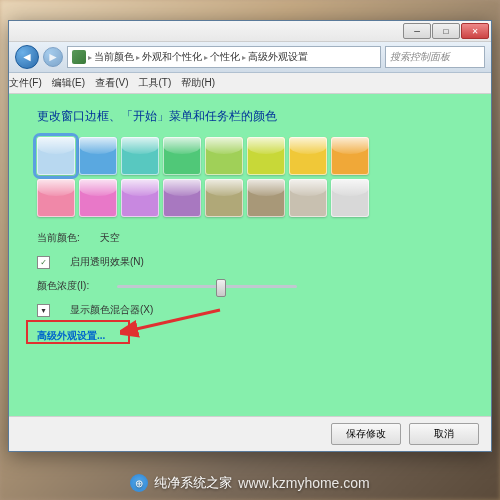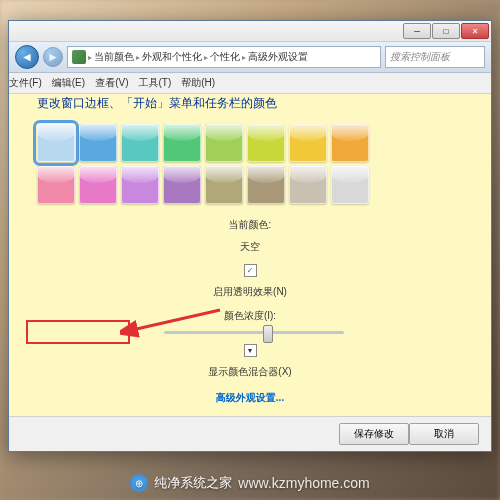--- a/index.html
+++ b/index.html
@@ -123,23 +123,23 @@
   border-bottom: 1px solid #d0d0d0;
   display: flex;
   align-items: center;
   padding: 0 0;
   gap: 10px;
   font-size: 10px;
   color: #333;
 }
 .content {
   flex: 1;
-  padding: 1px 28px;
+  padding: 14px 28px;
   overflow: auto;
-  background: #fef9c3;
+  background: #86efac;
 }
 .heading {
   color: #003399;
   font-size: 12px;
   margin-bottom: 12px;
 }
 .swatches {
   display: flex;
   flex-wrap: wrap;
   gap: 4px;
@@ -162,25 +162,24 @@
   content: '';
   position: absolute;
   top: 0; left: 0; right: 0;
   height: 45%;
   background: linear-gradient(180deg, rgba(255,255,255,0.8), rgba(255,255,255,0.1));
   border-radius: 3px 3px 50% 50%;
 }
 .row {
   display: flex;
   align-items: center;
-  gap: 8px;
+  gap: 20px;
   margin-bottom: 10px;
   font-size: 10px;
   color: #333;
-  flex-direction: column;
 }
 .checkbox {
   width: 11px;
   height: 11px;
   border: 1px solid #888;
   background: #fff;
   display: inline-flex;
   align-items: center;
   justify-content: center;
   font-size: 8px;
@@ -238,20 +237,21 @@
   pointer-events: none;
 }
 .footer {
   height: 34px;
   background: #f0f0f0;
   border-top: 1px solid #d0d0d0;
   display: flex;
   justify-content: flex-end;
   align-items: center;
   padding: 0 12px;
+  gap: 8px;
 }
 .btn {
   min-width: 68px;
   height: 20px;
   background: linear-gradient(180deg, #f8f8f8, #e0e0e0);
   border: 1px solid #a0a0a0;
   border-radius: 2px;
   font-size: 10px;
   display: flex;
   align-items: center;

